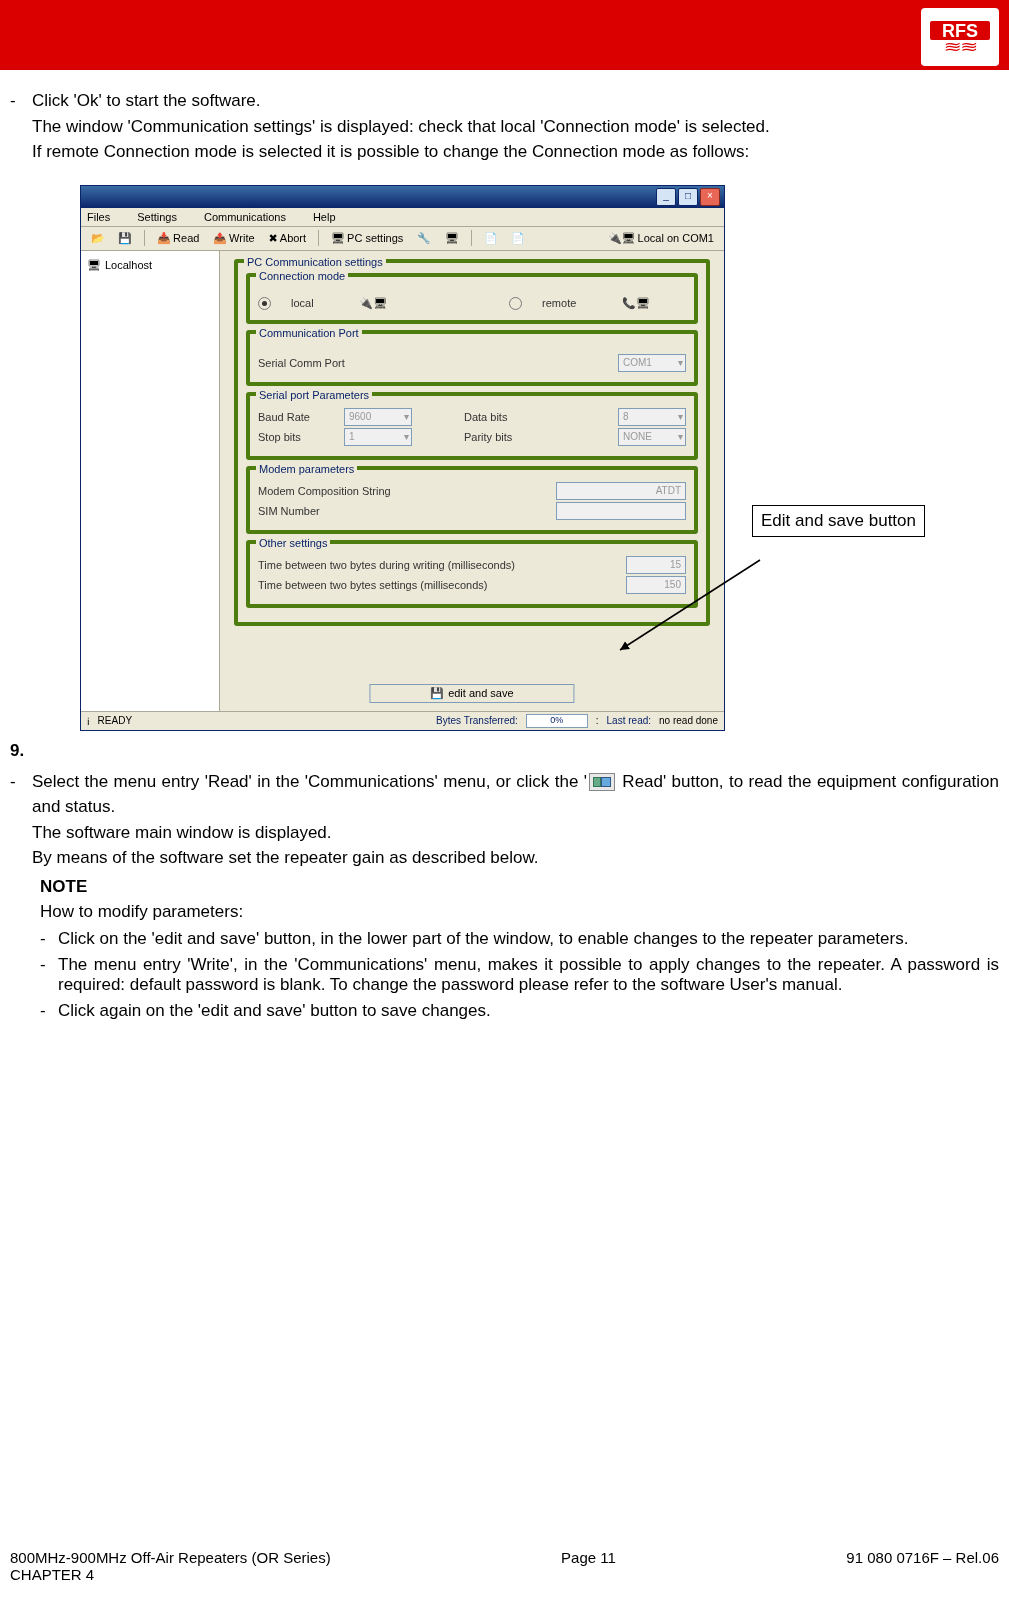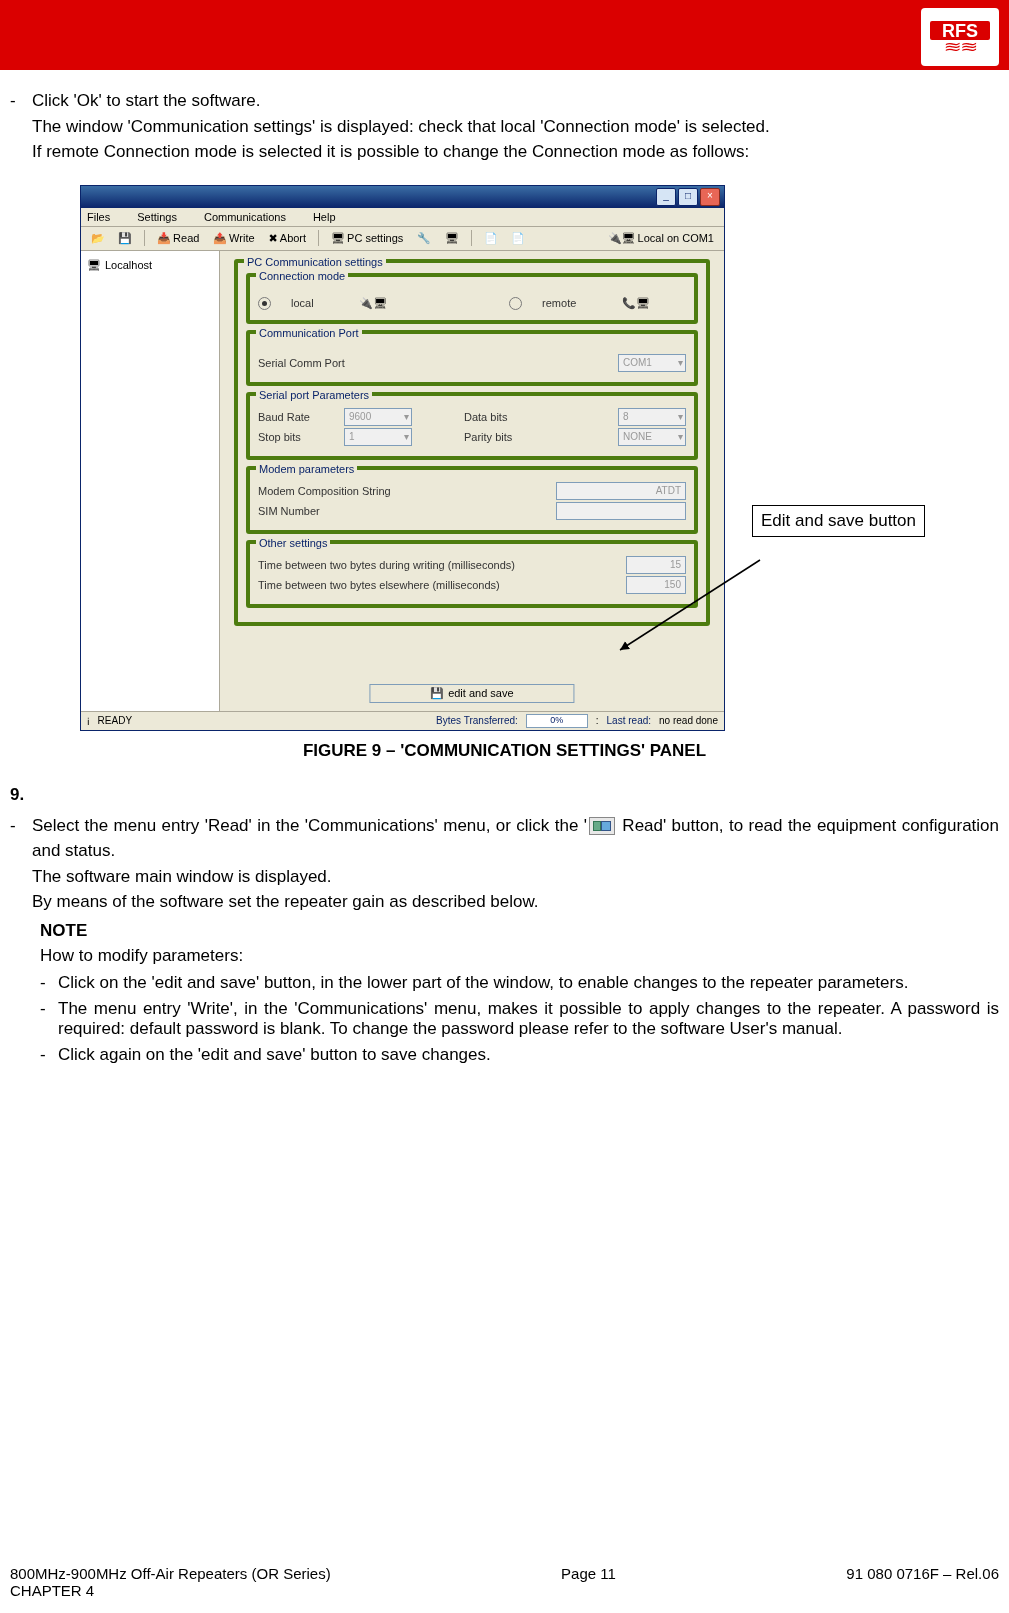--- a/index.html
+++ b/index.html
@@ -245,21 +245,21 @@
   .inline-icon::before{
     content:""; position:absolute; left:3px; top:3px; width:6px; height:8px;
     background:#6a8; border:1px solid #375;}
   .inline-icon::after{
     content:""; position:absolute; right:3px; top:3px; width:8px; height:8px;
     background:#6ad; border:1px solid #358;}
   
   .footer {
     position:absolute;
     left:0; right:0;
-    bottom:14px;
+    bottom:30px;
     padding: 0 10px;
     display:flex;
     justify-content:space-between;
     font-size:15px;
   }
   .page-wrap{ position:relative; min-height:1613px; width:1009px;}
 </style>
 </head>
 <body>
 <div class="page-wrap">
@@ -395,21 +395,21 @@
               </div>
               <div class="groupbox">
                 <span class="gtitle">Other settings</span>
                 <div class="gcontent">
                   <div class="row">
                         <span class="lbl">Time between two bytes during writing (milliseconds)</span>
                         <span style="flex:1"></span>
                         <span class="txtbox dis" style="min-width:50px">15</span>
                       </div>
                   <div class="row">
-                        <span class="lbl">Time between two bytes elsewhere (milliseconds)</span>
+                        <span class="lbl">Time between two bytes settings (milliseconds)</span>
                         <span style="flex:1"></span>
                         <span class="txtbox dis" style="min-width:50px">150</span>
                       </div>
                 </div>
               </div>
             </div>
           </div>
           <div class="editsave">
             <span>💾</span>
             <span>edit and save</span>
@@ -434,21 +434,20 @@
     <svg class="arrow-svg" width="170" height="120">
       <defs>
             <marker id="ah" markerWidth="8" markerHeight="8" refX="6" refY="3" orient="auto">
               <path d="M0,0 L6,3 L0,6 Z" fill="#000"></path>
             </marker>
           </defs>
       <line x1="150" y1="5" x2="10" y2="95" stroke="#000" stroke-width="1.5" marker-end="url(#ah)"></line>
     </svg>
   </div>
 
-  <div class="fig-caption">FIGURE 9 – 'COMMUNICATION SETTINGS' PANEL</div>
 
   <div class="sect">
     <span>9.</span>
   </div>
 
   <ul class="outer">
     <li class="justify">
       <span>Select the menu entry 'Read' in the 'Communications' menu, or click the '</span><span class="inline-icon"></span><span> Read' button, to read the equipment configuration and status.</span><br>
       <span>The software main window is displayed.</span><br>
       <span>By means of the software set the repeater gain as described below.</span>

